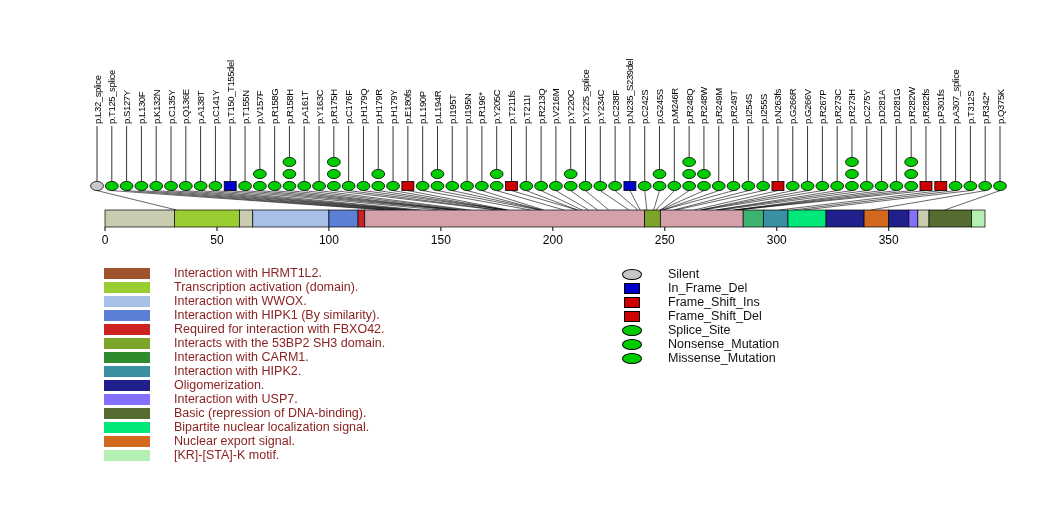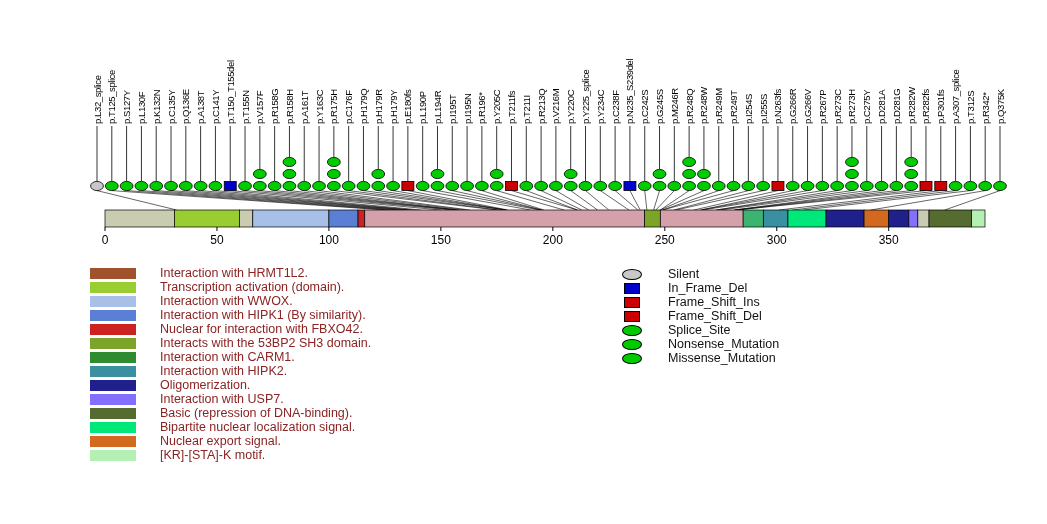--- a/index.html
+++ b/index.html
@@ -2,21 +2,21 @@
 <html><head>
 <meta charset="utf-8">
 <style>
   html,body{margin:0;padding:0;background:#fff;}
   .screen{position:relative;width:1047px;height:524px;background:#ffffff;overflow:hidden;
           font-family:"Liberation Sans",sans-serif;}
   svg{position:absolute;top:0;left:0;}
   svg text{font-family:"Liberation Sans",sans-serif;}
   .mlab{letter-spacing:-0.4px;}
   .legend{position:absolute;}
-  .legend-left{left:90px;top:266px;}
+  .legend-left{left:104px;top:266px;}
   .legend-right{left:622px;top:267px;}
   .lrow{display:flex;align-items:center;height:14px;}
   .sw-domain{width:46px;height:11px;display:inline-block;flex:0 0 auto;}
   .legend-left .lbl{margin-left:24px;color:#8B2323;font-size:12.5px;white-space:nowrap;}
   .legend-right .lbl{margin-left:26px;color:#111;font-size:12.5px;white-space:nowrap;}
   .sw-shape{display:inline-block;height:11px;border:1px solid #000;box-sizing:border-box;flex:0 0 auto;}
   .sw-ellipse{width:20px;border-radius:50%;}
   .sw-rect{width:16px;margin:0 2px;}
 </style>
 </head>
@@ -337,21 +337,21 @@
       <div class="lrow">
         <span class="sw-domain" style="background: rgb(168, 192, 232);"></span>
         <span class="lbl">Interaction with WWOX.</span>
       </div>
       <div class="lrow">
         <span class="sw-domain" style="background: rgb(91, 127, 212);"></span>
         <span class="lbl">Interaction with HIPK1 (By similarity).</span>
       </div>
       <div class="lrow">
         <span class="sw-domain" style="background: rgb(204, 34, 34);"></span>
-        <span class="lbl">Nuclear for interaction with FBXO42.</span>
+        <span class="lbl">Required for interaction with FBXO42.</span>
       </div>
       <div class="lrow">
         <span class="sw-domain" style="background: rgb(123, 164, 40);"></span>
         <span class="lbl">Interacts with the 53BP2 SH3 domain.</span>
       </div>
       <div class="lrow">
         <span class="sw-domain" style="background: rgb(46, 139, 46);"></span>
         <span class="lbl">Interaction with CARM1.</span>
       </div>
       <div class="lrow">

